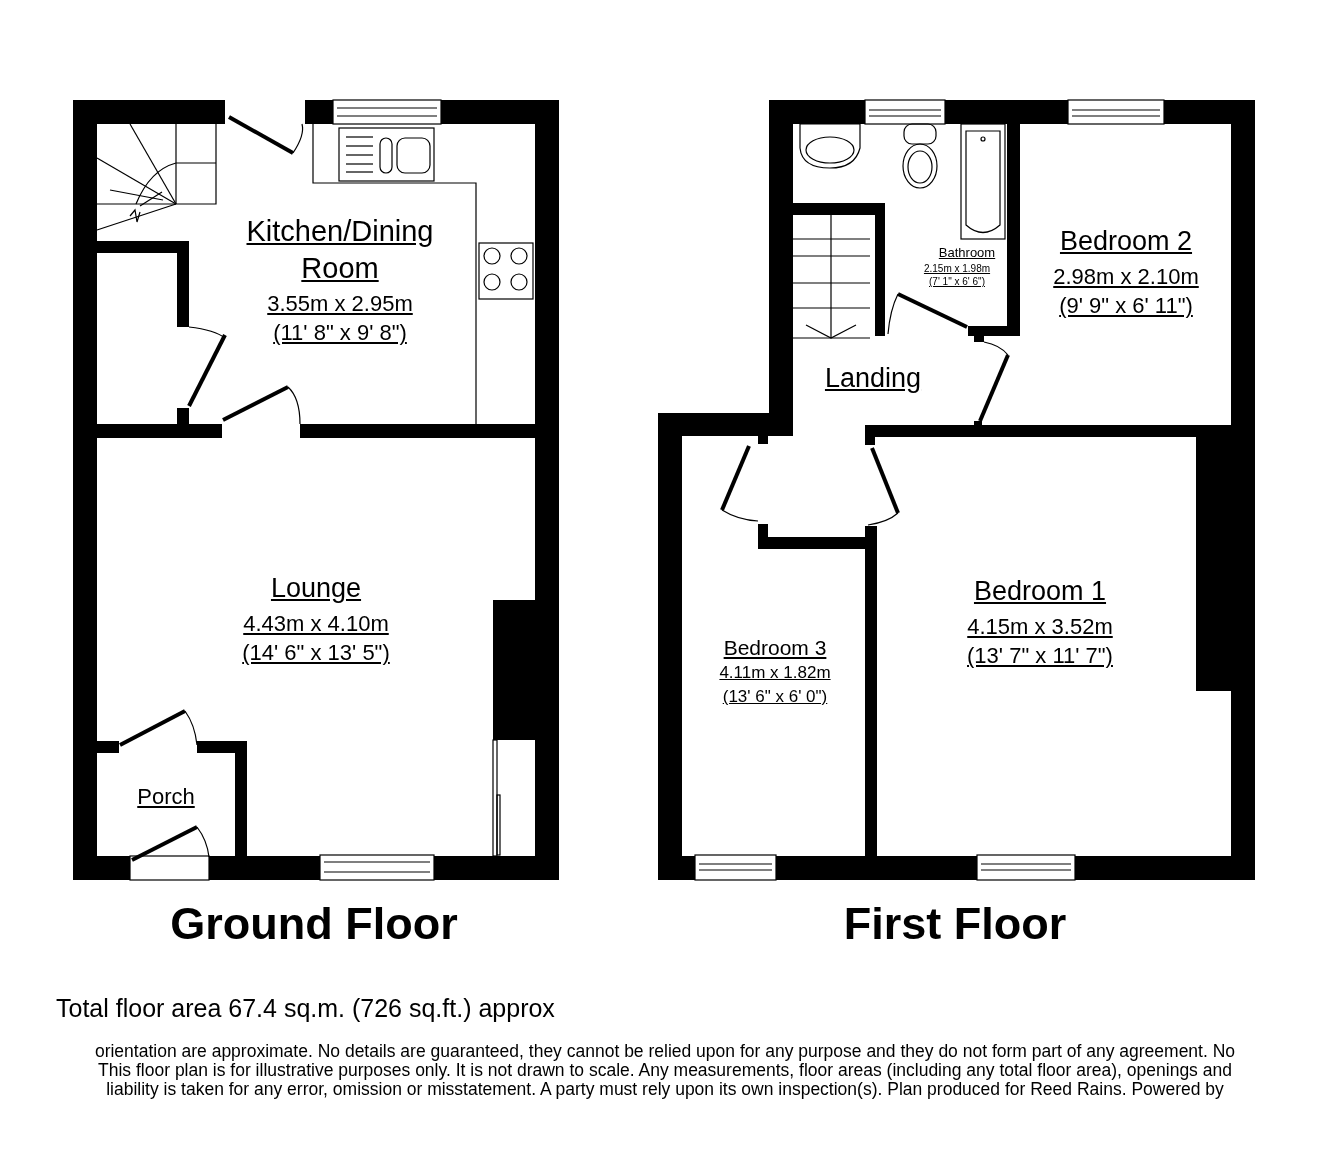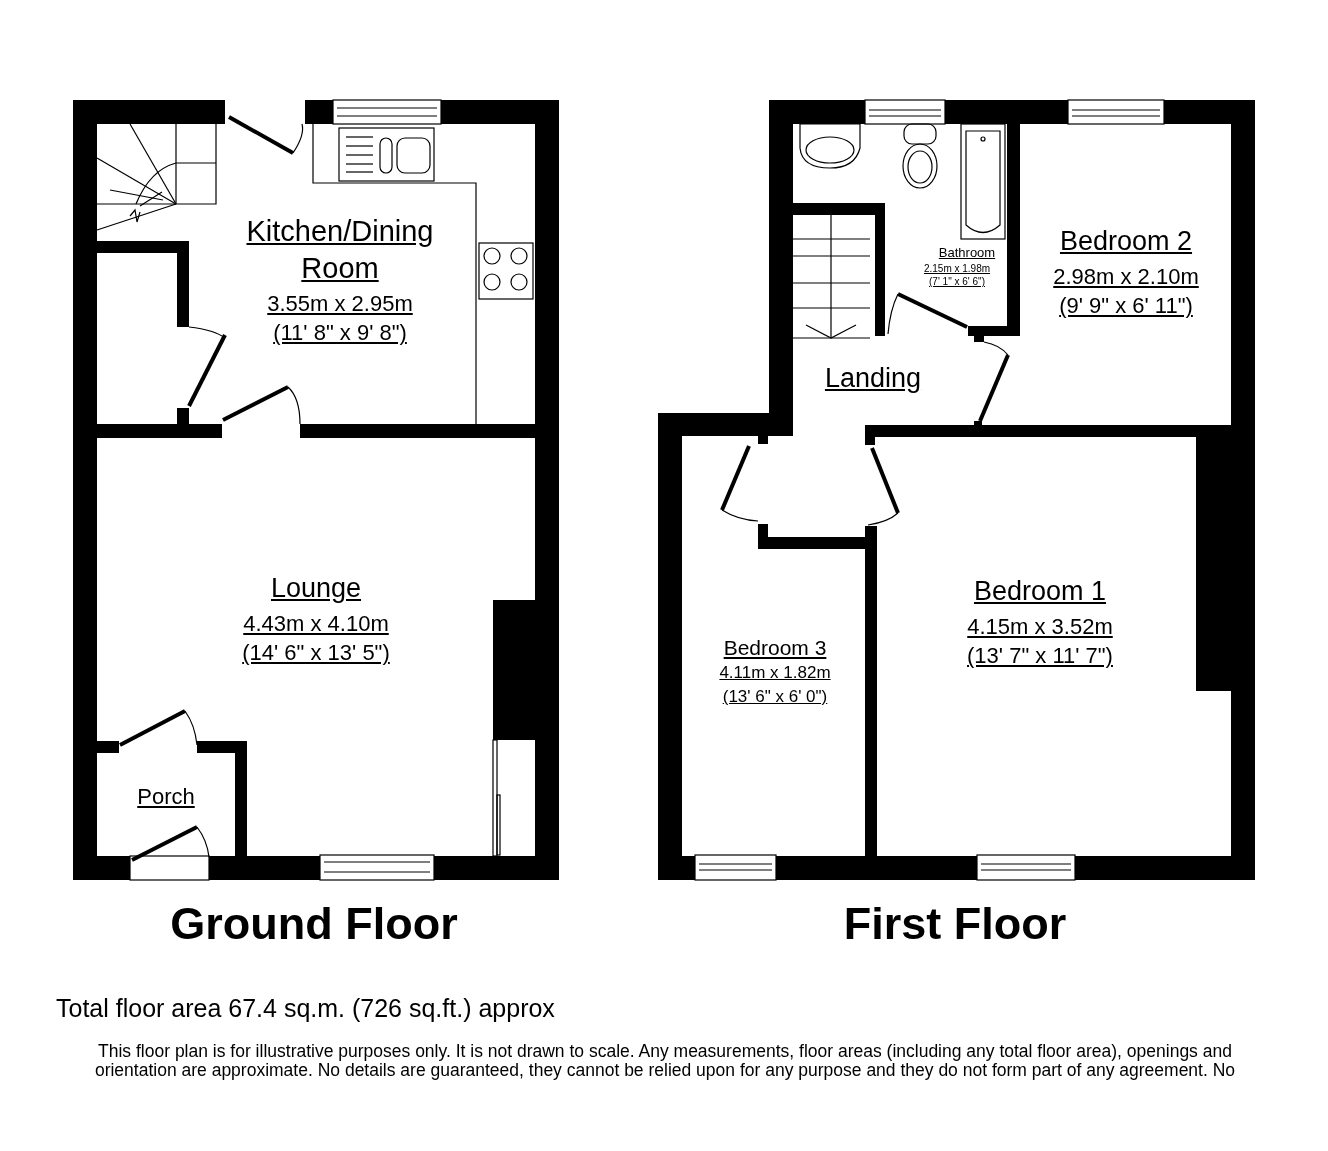--- a/index.html
+++ b/index.html
@@ -207,15 +207,16 @@
 <div class="lbl dim-sm" style="left:775px; top:687px;">(13' 6" x 6' 0")</div>
 
 <div class="lbl rname-md" style="left:1040px; top:576px;">Bedroom 1</div>
 <div class="lbl dim-lg" style="left:1040px; top:614px;">4.15m x 3.52m</div>
 <div class="lbl dim-lg" style="left:1040px; top:643px;">(13' 7" x 11' 7")</div>
 
 <div class="floor-title" style="left:955px; top:898px;">First Floor</div>
 
 <div class="total">Total floor area 67.4 sq.m. (726 sq.ft.) approx</div>
 <div class="disclaimer">
+  <div>orientation are approximate. No details are guaranteed, they cannot be relied upon for any purpose and they do not form part of any agreement. No</div>
   <div>This floor plan is for illustrative purposes only. It is not drawn to scale. Any measurements, floor areas (including any total floor area), openings and</div>
-  <div>orientation are approximate. No details are guaranteed, they cannot be relied upon for any purpose and they do not form part of any agreement. No</div>
+  <div>liability is taken for any error, omission or misstatement. A party must rely upon its own inspection(s). Plan produced for Reed Rains. Powered by</div>
 </div>
 
 </body></html>

